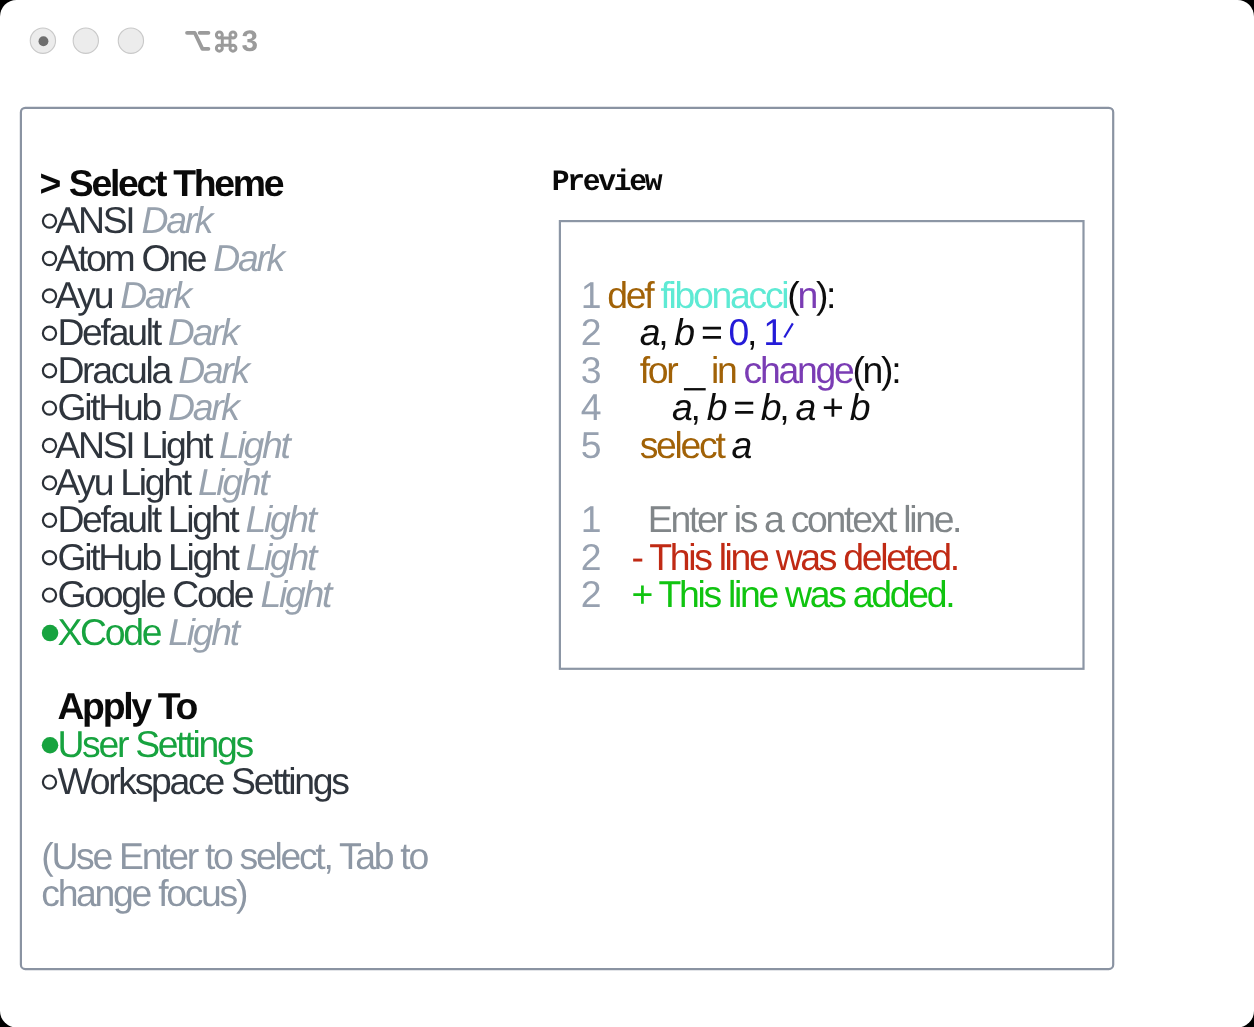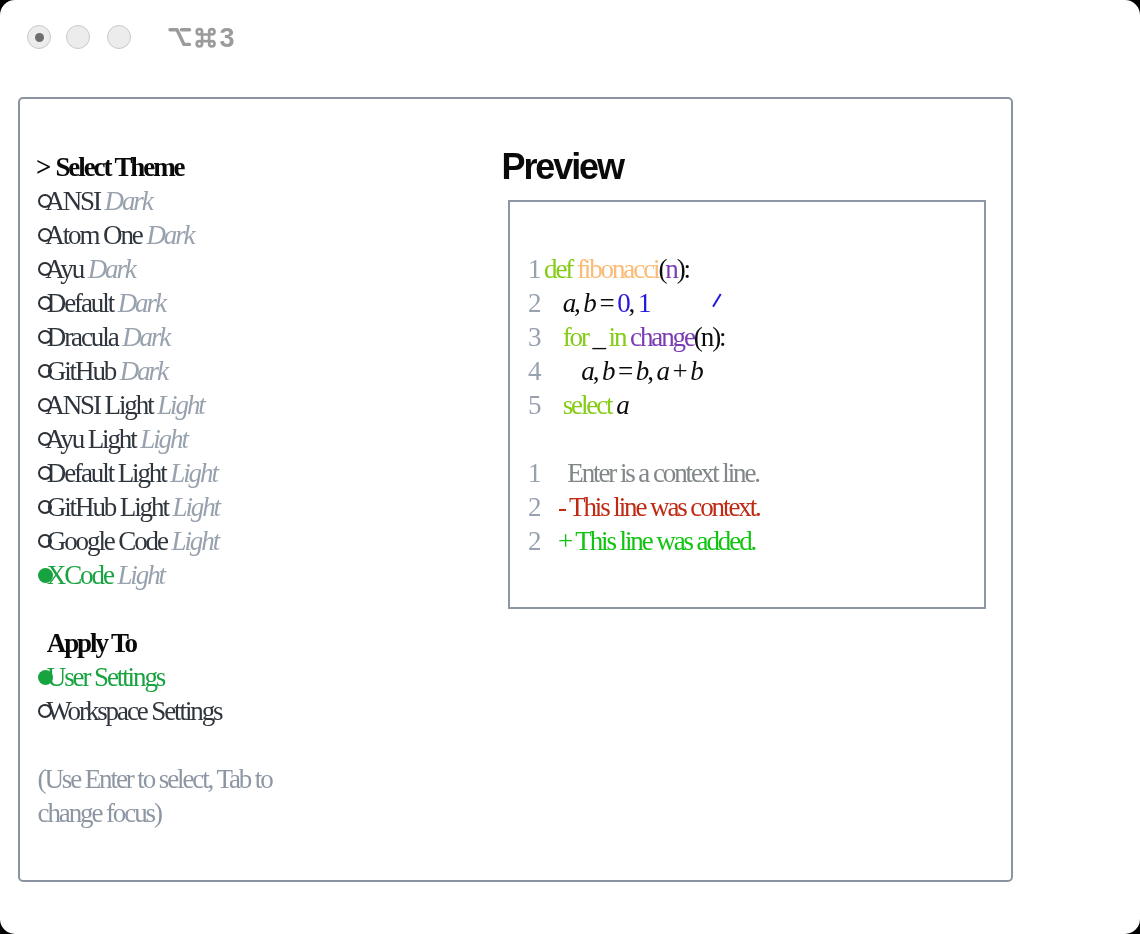--- a/index.html
+++ b/index.html
@@ -5,36 +5,36 @@
   html,body{margin:0;padding:0;background:#000;}
   body{width:1140px;height:934px;position:relative;overflow:hidden;
        font-family:"Liberation Mono",monospace;}
   .win{position:absolute;left:0;top:0;width:1140px;height:934px;
        background:#fff;border-radius:15px;}
   .light{position:absolute;width:22px;height:22px;border-radius:50%;
          background:#ececec;border:1.5px solid #c9c9c9;}
   .dot1{position:absolute;width:9px;height:9px;border-radius:50%;background:#6e6e6e;}
   .outer{position:absolute;left:18px;top:97px;width:991px;height:781px;
          border:2px solid #8a93a2;border-radius:5px;}
-  pre{margin:0;font-family:Liberation Serif, serif;
-      font-size:27px;line-height:34px;letter-spacing:-2.103px;}
+  pre{margin:0;font-family:Liberation Sans, sans-serif;
+      font-size:34px;line-height:34px;letter-spacing:-2.103px;}
   .lpane{position:absolute;left:37.5px;top:150px;}
   .phead{position:absolute;left:501.5px;top:150px;font-weight:bold;color:#0a0a0a;}
   .pbox{position:absolute;left:508px;top:200px;width:474px;height:405px;
         border:2px solid #8c96a5;}
   .code{position:absolute;left:528px;top:252px;}
   b{font-weight:bold;color:#0a0a0a;}
   i{font-style:italic;}
   .nm{color:#2f353d;}
   .sf{color:#98a2ae;font-style:italic;}
   .gy{color:#8d97a4;}
   .gr{color:#17a33f;}
   .ln{color:#97a1b0;}
-  .kw{color:#84cc16;text-align:right;}
-  .fn{color:#fdba74;}
+  .kw{color:#a16207;text-align:right;}
+  .fn{color:#5eead4;}
   .nu{color:#241bd8;}
   .pu{color:#7a3cb4;}
   .bk{color:#0d0d0d;}
   .cx{color:#818689;}
   .de{color:#c02a14;}
   .ad{color:#10c410;}
   .ring{position:absolute;width:10px;height:10px;border-radius:50%;
         border:2.5px solid #2b3037;}
   .fgr{position:absolute;width:15px;height:15px;border-radius:50%;background:#17a33f;}
 </style>
@@ -73,30 +73,30 @@
   <span class="nm">GitHub Light <i class="sf">Light</i></span>
   <span class="nm">Google Code <i class="sf">Light</i></span>
   <span class="gr">XCode <i class="sf">Light</i></span>
 
   <b>Apply To</b>
   <span class="gr">User Settings</span>
   <span class="nm">Workspace Settings</span>
 
 <span class="gy">(Use Enter to select, Tab to
 change focus)</span></pre>
-<div class="phead" style="font-family:Liberation Sans, sans-serif;font-size:36px;line-height:34px;letter-spacing:-2.103px;">Preview</div>
+<div class="phead" style="font-family:Liberation Mono, monospace;font-size:27px;line-height:34px;letter-spacing:-2.103px;">Preview</div>
 <div class="pbox"></div>
 <pre class="code"><span class="ln">1</span> <span class="kw">def</span> <span class="fn">fibonacci</span><span class="bk">(</span><span class="pu">n</span><span class="bk">):</span>
 <span class="ln">2</span>     <span class="bk"><i>a</i>, <i>b</i> = </span><span class="nu">0</span><span class="bk">, </span><span class="nu">1</span>
 <span class="ln">3</span>     <span class="kw">for</span> <span class="bk">_</span> <span class="kw">in</span> <span class="pu">change</span><span class="bk">(n):</span>
 <span class="ln">4</span>         <span class="bk"><i>a</i>, <i>b</i> = <i>b</i>, <i>a</i> + <i>b</i></span>
 <span class="ln">5</span>     <span class="kw">select</span> <span class="bk"><i>a</i></span>
 
 <span class="ln">1</span>      <span class="cx">Enter is a context line.</span>
-<span class="ln">2</span>    <span class="de">- This line was context.</span>
+<span class="ln">2</span>    <span class="de">- This line was deleted.</span>
 <span class="ln">2</span>    <span class="ad">+ This line was added.</span></pre>
 <div style="position:absolute;left:715.7px;top:293.3px;width:2.2px;height:14.5px;background:#241bd8;transform:rotate(31deg);"></div>
 
 <div class="ring" style="left:38px;top:194px;"></div>
 <div class="ring" style="left:38px;top:228px;"></div>
 <div class="ring" style="left:38px;top:262px;"></div>
 <div class="ring" style="left:38px;top:296px;"></div>
 <div class="ring" style="left:38px;top:330px;"></div>
 <div class="ring" style="left:38px;top:364px;"></div>
 <div class="ring" style="left:38px;top:398px;"></div>

